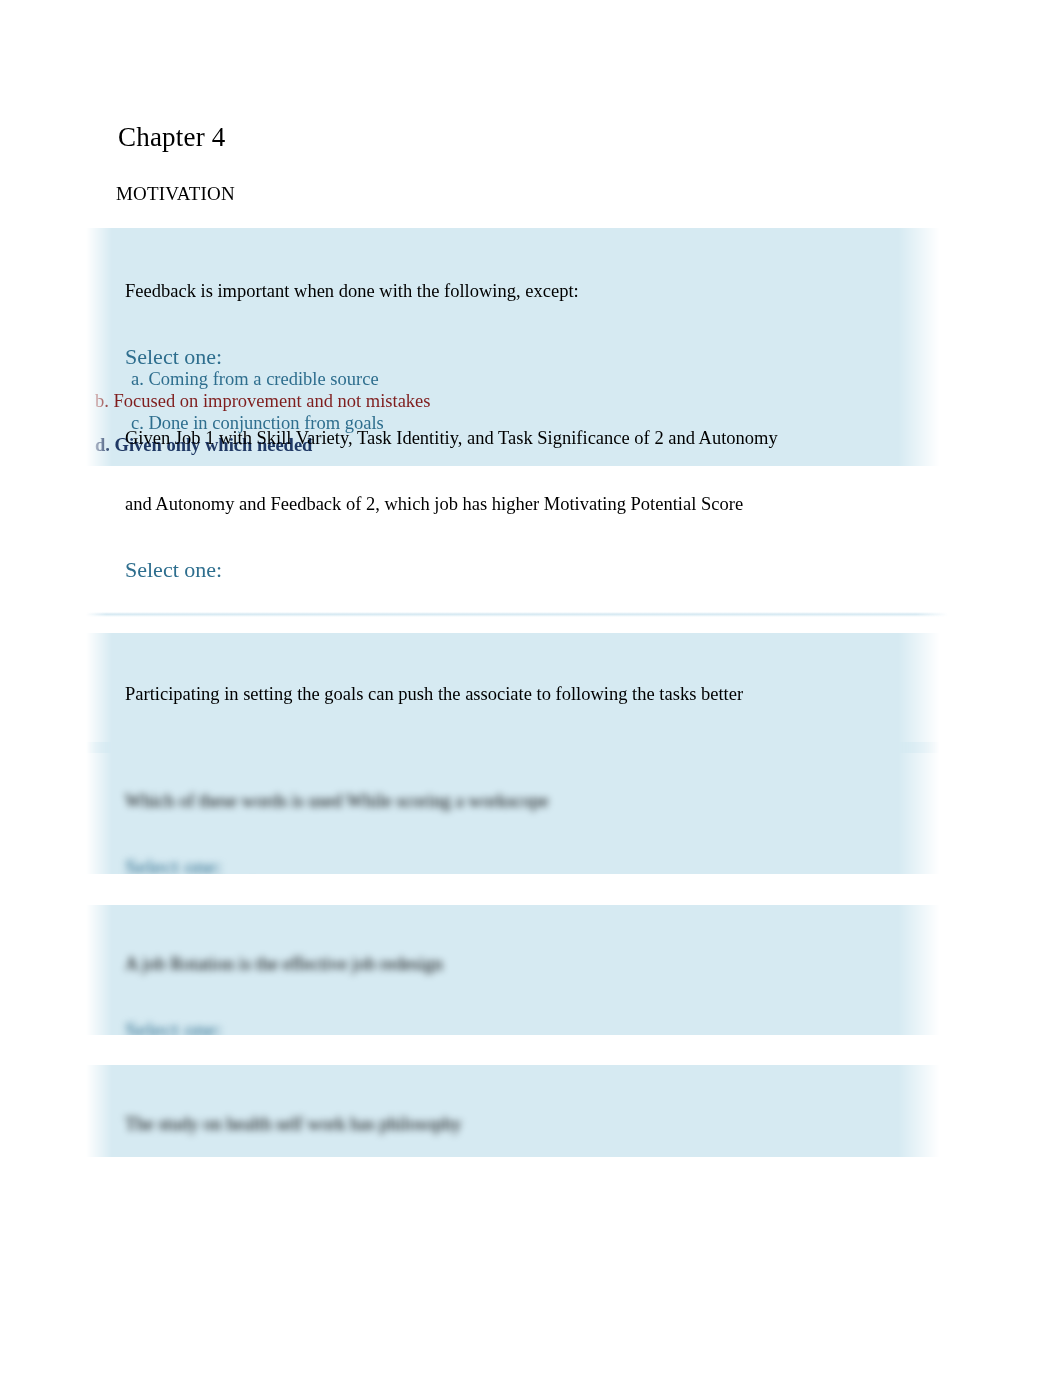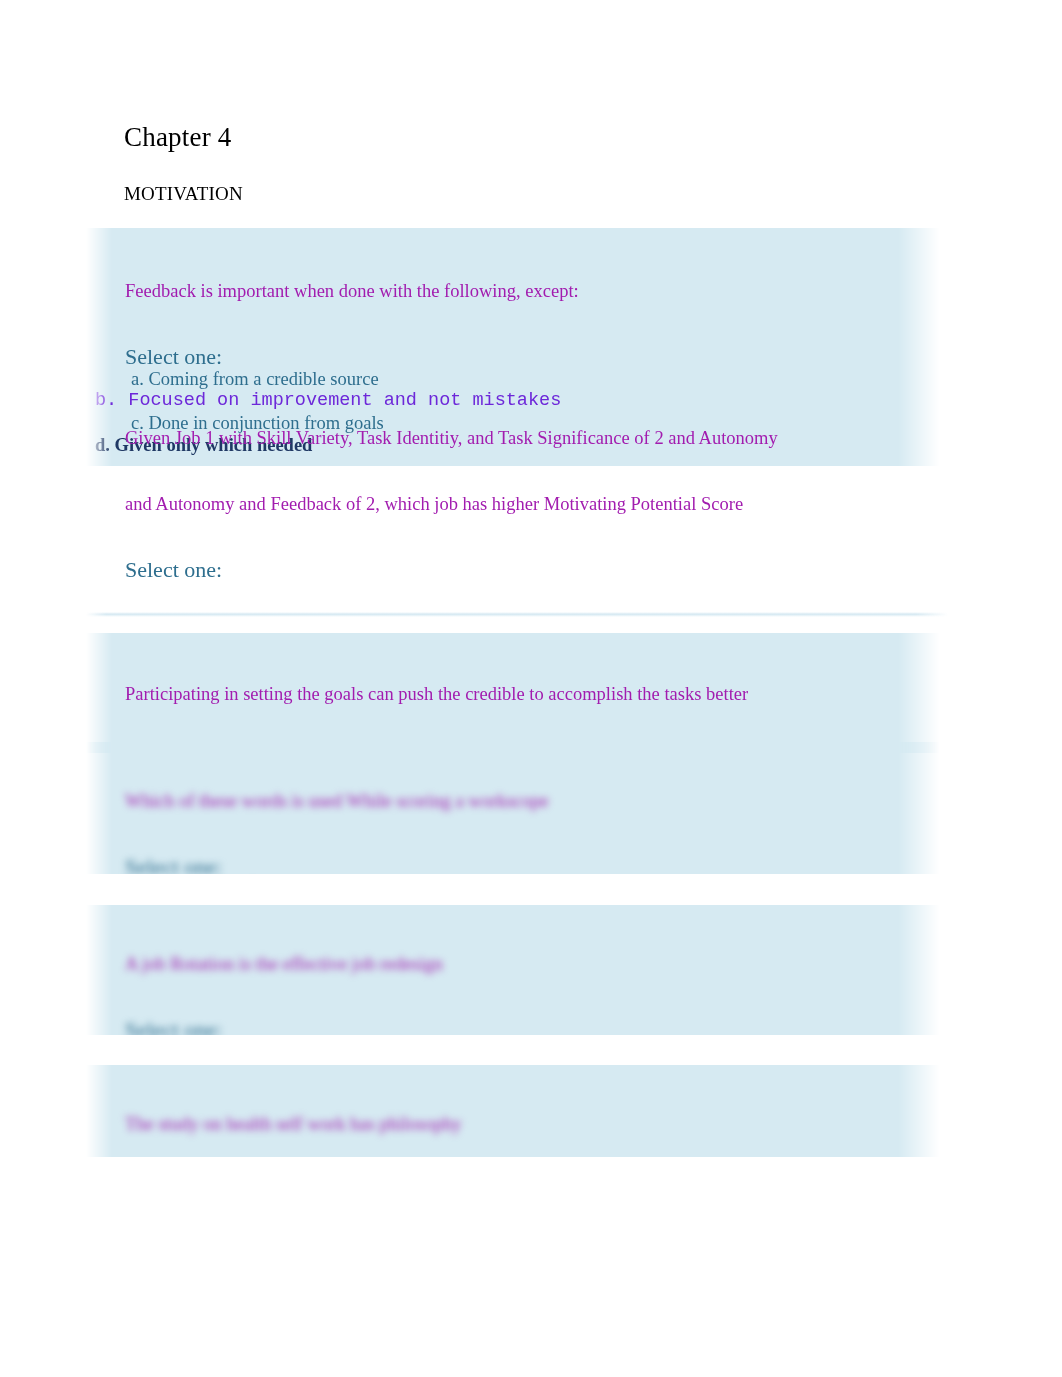--- a/index.html
+++ b/index.html
@@ -19,31 +19,31 @@
 
   .page {
     position: absolute;
     inset: 0;
     background: #ffffff;
   }
 
   
   .doc-title {
     position: absolute;
-    left: 124px;
+    left: 118px;
     top: 121px;
     font-size: 27px;
     line-height: 1.2;
     color: #000000;
     font-weight: 400;
     letter-spacing: .2px;
   }
   .doc-subtitle {
     position: absolute;
-    left: 124px;
+    left: 116px;
     top: 183px;
     font-size: 19px;
     line-height: 1.2;
     color: #000000;
     font-weight: 400;
     letter-spacing: .2px;
   }
 
   
   .qblock {
@@ -59,40 +59,40 @@
         rgba(0,0,0,1) 812px, rgba(0,0,0,0) 854px);
     mask-image: linear-gradient(to right,
         rgba(0,0,0,0) 0px, rgba(0,0,0,1) 26px,
         rgba(0,0,0,1) 812px, rgba(0,0,0,0) 854px);
   }
 
   .qstem {
     padding-left: 39px;
     font-size: 18.5px;
     line-height: 22px;
-    color: #a21caf;
+    color: #000000;
     white-space: pre-wrap;
   }
   .qstem .line { display: block; }
 
   .selectone {
     padding-left: 39px;
     font-size: 22px;
     line-height: 22px;
     color: #2e6e8e;
   }
 
   .opts { padding-left: 9px; }
   .opt {
     font-size: 18.5px;
     line-height: 22px;
     color: #2e6e8e;
     white-space: pre;
   }
-  .opt.red   { color: #6d28d9; font-family: Liberation Mono, monospace; }
+  .opt.red   { color: #7f1d1d; }
   .opt.navy  { color: #1f3864; font-weight: 600; }
   .opt.steel { color: #2e6e8e; margin-left: 36px; }
 
   
   .divider {
     position: absolute;
     left: 86px;
     top: 612px;
     width: 862px;
     height: 5px;
@@ -149,21 +149,21 @@
       <span class="line">Given Job 1 with Skill Variety, Task Identitiy, and Task Significance of 2 and Autonomy</span>
       <span class="line">and Autonomy and Feedback of 2, which job has higher Motivating Potential Score</span>
     </div>
     <div class="selectone">Select one:</div>
   </div>
 
   <div class="divider"></div>
 
   <div class="qblock hl" style="top:633px; height:120px; padding-top:6px;">
     <div class="qstem b0">
-      <span class="line">Participating in setting the goals can push the credible to accomplish the tasks better</span>
+      <span class="line">Participating in setting the goals can push the associate to following the tasks better</span>
     </div>
     <div class="selectone b2">Select one:</div>
     <div class="opts">
       <div class="opt red b3">a. True</div>
       <div class="opt steel b3">b. False</div>
     </div>
   </div>
 
   <div class="qblock hl" style="top:742px; height:132px; padding-top:4px;">
     <div class="qstem b4">

